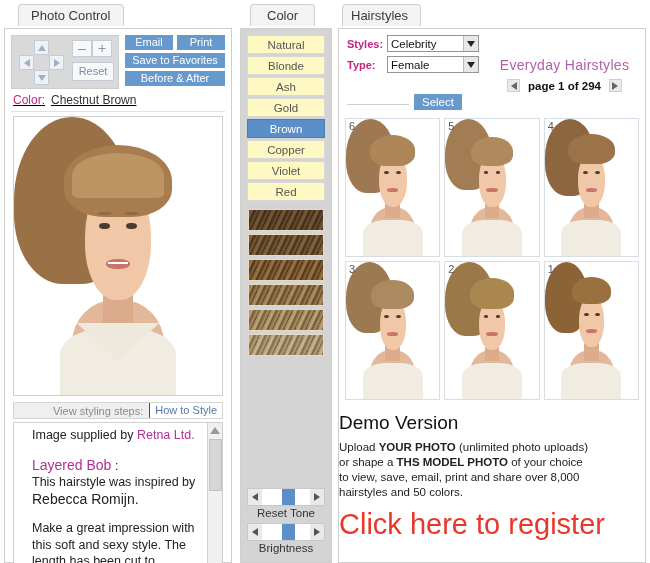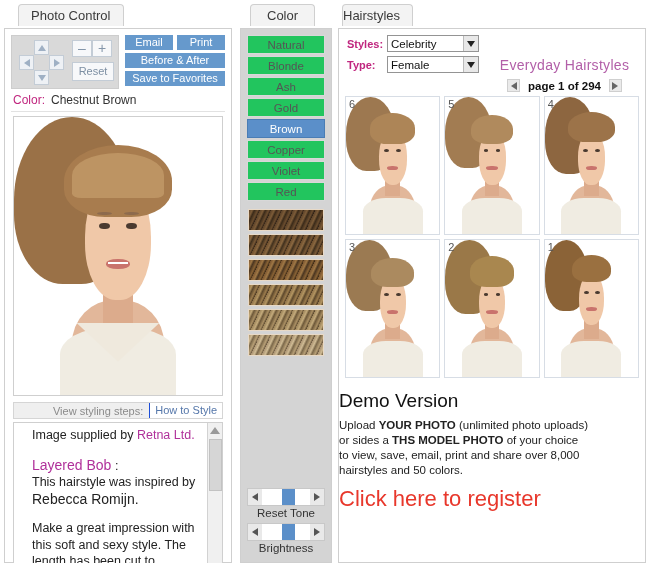--- a/index.html
+++ b/index.html
@@ -75,21 +75,21 @@
   .blue-btn {
     background:#6699cc; color:#ffffff;
     font-size:11px; text-align:center;
     line-height:14px; height:15px;
     margin-bottom:3px;
     letter-spacing:0px;
   }
   .blue-row { display:flex; gap:4px; }
   .blue-row .blue-btn { flex:1; }
 
-  .colorline { padding:2px 6px 4px 8px; font-size:12px; white-space:nowrap; }
+  .colorline { padding:2px 6px 4px 8px; font-size:12px; white-space:nowrap;text-decoration:underline; }
   .colorline .lbl { color:#c0267f; }
   .colorline .val { color:#333; margin-left:6px; font-size:12px; }
   .hr-soft { border:0; border-top:1px solid #e2e2e2; margin:0 6px; }
 
   .photo-frame {
     margin:4px 8px 0 8px;
     height:280px;
     border:1px solid #cfcfcf;
     background:#ffffff;
     position:relative;
@@ -136,21 +136,21 @@
   .sb-thumb { position:absolute; top:16px; left:1px; width:13px; height:52px; background:#d6d6d6; border:1px solid #c2c2c2; }
 
   
   #mid { position:absolute; left:240px; top:4px; width:92px; height:556px; }
   #mid .tab { margin-left:10px; padding:3px 16px 2px 16px; }
   #mid-body { height:535px; background:#d4d4d4; position:relative; padding:6px 0 0 0; }
 
   .color-list { padding:0 6px; }
   .color-item {
     height:19px; line-height:18px;
-    background:#22c55e; border:1px solid #d8d8d8;
+    background:#fef9c3; border:1px solid #d8d8d8;
     margin-bottom:2px;
     text-align:center; font-size:11.5px; color:#555;
   }
   .color-item.sel { background:#5b8fc9; border-color:#4a7db5; color:#ffffff; }
 
   .swatches { padding:6px 7px 0 7px; }
   .swatch { height:22px; margin-bottom:3px; border:1px solid #e8d9c6; }
   .sw0 { background:
      repeating-linear-gradient(115deg,#5a4128 0px,#7d5c38 3px,#3a2a19 5px,#6b4d2e 8px,#2e2116 10px);}
   .sw1 { background:
@@ -173,21 +173,21 @@
   .sl-arrow { width:14px; height:16px; background:#e9e9e9; display:flex; align-items:center; justify-content:center; }
   .sl-arrow i { width:0; height:0; display:block; }
   .sl-l i { border-top:4px solid transparent; border-bottom:4px solid transparent; border-right:6px solid #555; }
   .sl-r i { border-top:4px solid transparent; border-bottom:4px solid transparent; border-left:6px solid #555; }
   .sl-mid { flex:1; position:relative; height:16px; }
   .sl-knob { position:absolute; left:42%; top:0; width:13px; height:16px; background:#5b8fc9; }
   .slider-label { text-align:center; font-size:11.5px; color:#333; padding-top:1px; }
 
   
   #right { position:absolute; left:338px; top:4px; width:308px; height:556px; }
-  #right .tab { margin-left:4px; padding:3px 12px 2px 0; }
+  #right .tab { margin-left:4px; padding:3px 12px 2px 8px; }
   #right-body { height:535px; background:#ffffff; position:relative; }
 
   .rtop { display:flex; padding:6px 0 0 0; }
   .rtop-left { width:145px; padding-left:8px; }
   .frow { display:flex; align-items:center; margin-bottom:4px; }
   .frow .flbl { width:40px; font-size:11px; font-weight:bold; color:#c0267f; }
   .fakeselect {
     width:92px; height:17px; background:#fff; border:1px solid #949494;
     display:flex; align-items:center; font-size:11.5px; color:#111; position:relative;
   }
@@ -224,21 +224,21 @@
   .thumb {
     border:1px solid #d7dde5; background:#fff;
     position:relative; overflow:hidden;
   }
   .thumb .num { position:absolute; left:3px; top:1px; font-size:11px; color:#555; z-index:3; }
 
   .demo { text-align:left; padding-top:12px; }
   .demo-h { font-size:19px; color:#111; }
   .demo-p { font-size:11.5px; color:#222; line-height:15px; margin-top:6px; }
   .demo-p b { font-weight:bold; }
-  .register { font-size:22px; color:#e8372b; margin-top:8px; letter-spacing:0px; }
+  .register { font-size:29px; color:#e8372b; margin-top:8px; letter-spacing:0px; }
 
   
   .port { position:absolute; left:0; top:0; width:100%; height:100%; }
   .p-neck, .p-face, .p-hair-l, .p-hair-r, .p-hair-top, .p-body, .p-dress { position:absolute; }
   .p-body {
     background:#e2b79a;
     border-radius:46% 46% 0 0;
   }
   .p-dress { background:#f0ece2; }
   .p-neck { background:#dcab8c; }
@@ -281,22 +281,22 @@
             <div class="zbtn">–</div><div class="zbtn">+</div>
           </div>
           <div class="resetbtn">Reset</div>
         </div>
 
         <div class="actbtns">
           <div class="blue-row">
             <div class="blue-btn">Email</div>
             <div class="blue-btn">Print</div>
           </div>
+          <div class="blue-btn">Save to Favorites</div>
           <div class="blue-btn">Before &amp; After</div>
-          <div class="blue-btn">Save to Favorites</div>
         </div>
       </div>
 
       <div class="colorline">
         <span class="lbl">Color:</span><span class="val">Chestnut Brown</span>
       </div>
       <hr class="hr-soft">
 
       <div class="photo-frame">
         <div class="port">
@@ -438,20 +438,24 @@
                 <i></i>
               </div>
             <div class="pg-text">page 1 of 294</div>
             <div class="pg-arrow pg-r">
                 <i></i>
               </div>
           </div>
         </div>
       </div>
 
+      <div class="selectbar">
+        <div class="sel-line"></div>
+        <div class="sel-btn">Select</div>
+      </div>
 
       <div class="thumbgrid">
         <div class="thumb">
           <span class="num">6</span>
           <div class="port">
             <div class="p-body" style="left:26%; top:64%; width:48%; height:36%;"></div>
             <div class="p-dress" style="left:18%; top:74%; width:64%; height:26%; border-radius:38% 38% 0 0;"></div>
             <div class="p-neck" style="left:42%; top:58%; width:16%; height:14%;"></div>
             <div class="p-hair-back" style="left:24%; top:12%; width:52%; height:54%; background:#9d7850;"></div>
             <div class="p-face" style="left:35%; top:24%; width:30%; height:40%;"></div>
@@ -530,21 +534,21 @@
             <div class="p-eye" style="left:54%; top:37%; width:5%; height:2.2%;"></div>
             <div class="p-mouth" style="left:44%; top:49%; width:12%; height:3%;"></div>
           </div>
         </div>
       </div>
 
       <div class="demo">
         <div class="demo-h">Demo Version</div>
         <div class="demo-p">
           <span>Upload </span><b>YOUR PHOTO</b><span> (unlimited photo uploads)</span><br>
-          <span>or sides a </span><b>THS MODEL PHOTO</b><span> of your choice</span><br>
+          <span>or shape a </span><b>THS MODEL PHOTO</b><span> of your choice</span><br>
           <span>to view, save, email, print and share over 8,000</span><br>
           <span>hairstyles and 50 colors.</span>
         </div>
         <div class="register">Click here to register</div>
       </div>
 
     </div>
   </div>
 
 </div>

